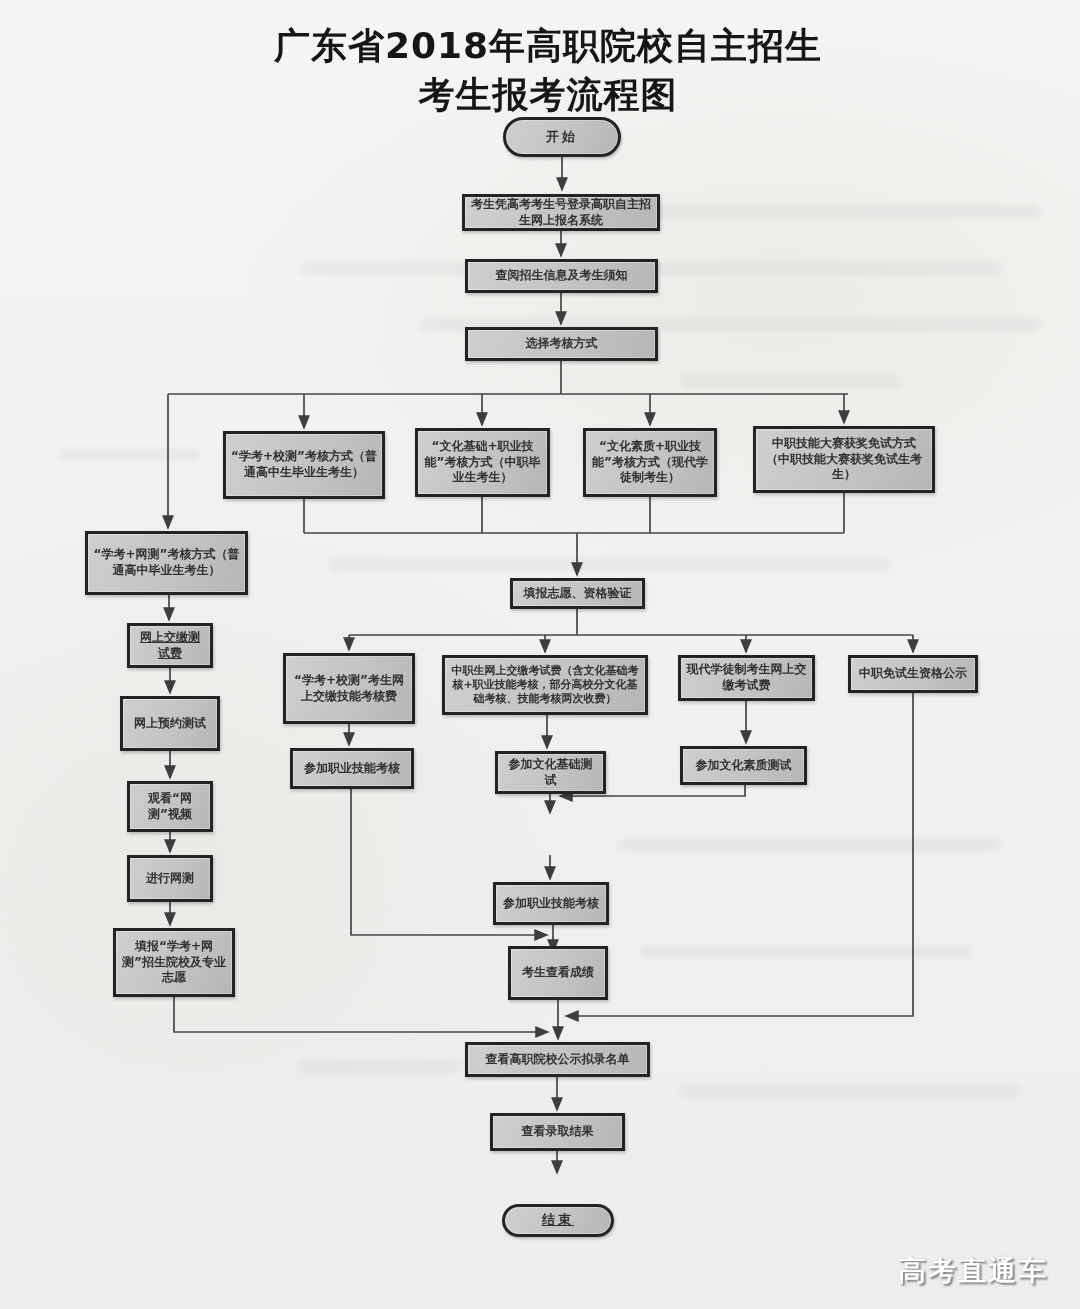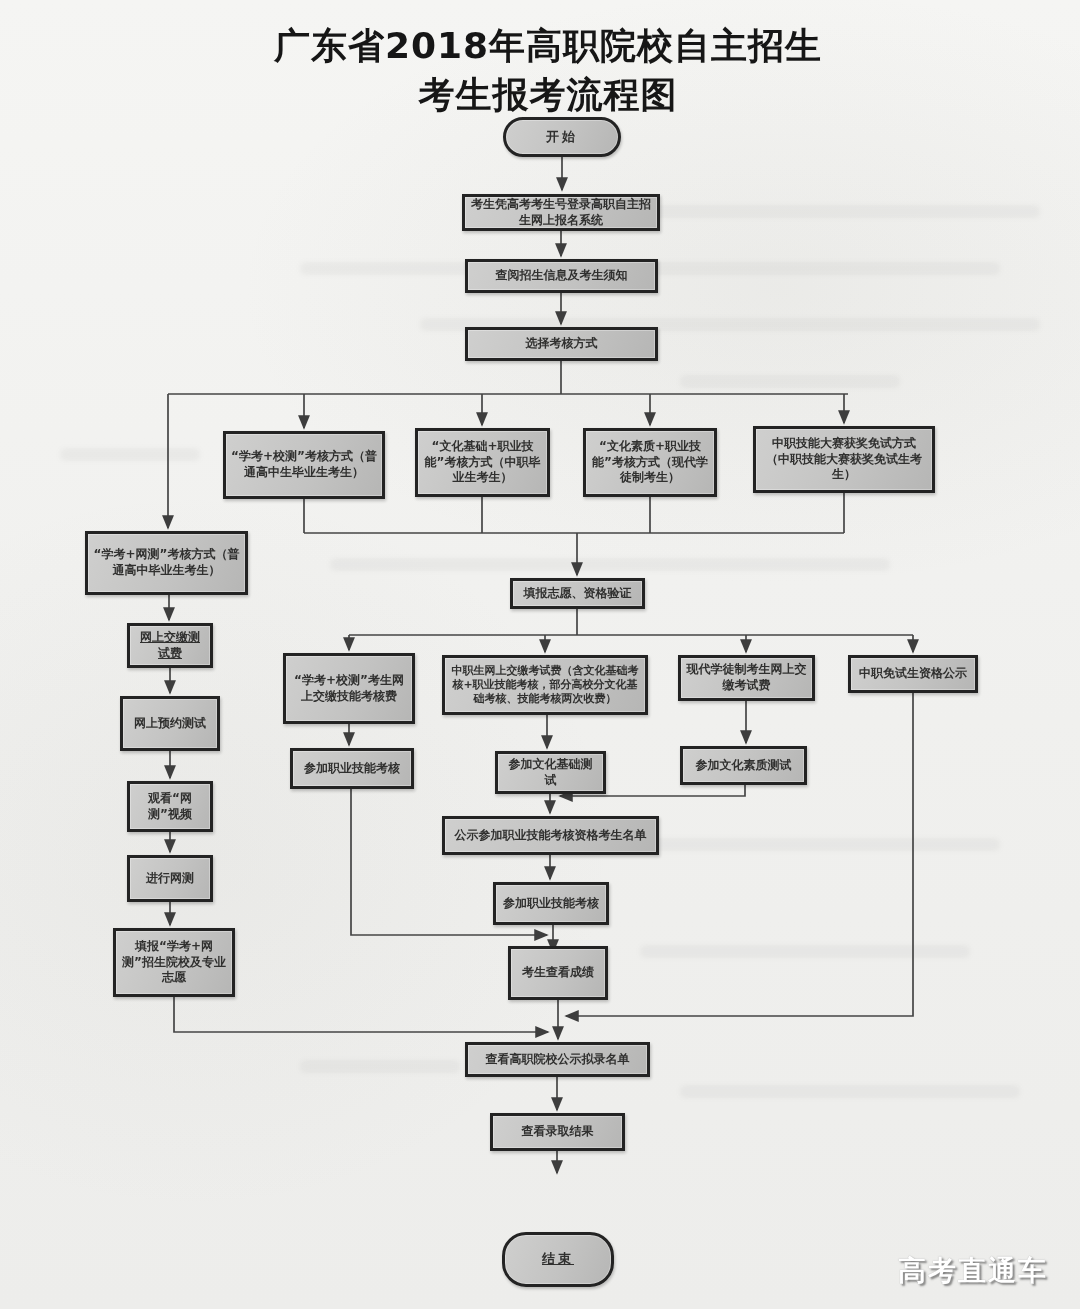--- a/index.html
+++ b/index.html
@@ -148,21 +148,20 @@
 
   <div class="node" style="left:283px;top:653px;width:132px;height:71px;">“学考+校测”考生网上交缴技能考核费</div>
   <div class="node tiny" style="left:442px;top:655px;width:206px;height:60px;">中职生网上交缴考试费（含文化基础考核+职业技能考核，部分高校分文化基础考核、技能考核两次收费）</div>
   <div class="node" style="left:678px;top:655px;width:137px;height:46px;">现代学徒制考生网上交缴考试费</div>
   <div class="node" style="left:848px;top:655px;width:130px;height:38px;">中职免试生资格公示</div>
 
   <div class="node" style="left:290px;top:748px;width:124px;height:41px;">参加职业技能考核</div>
   <div class="node" style="left:495px;top:751px;width:111px;height:43px;">参加文化基础测试</div>
   <div class="node" style="left:680px;top:746px;width:127px;height:39px;">参加文化素质测试</div>
 
-  <div class="node" style="left:442px;top:816px;width:217px;height:39px;">公示参加职业技能考核资格考生名单</div>
   <div class="node" style="left:493px;top:882px;width:116px;height:43px;">参加职业技能考核</div>
   <div class="node" style="left:508px;top:946px;width:100px;height:54px;">考生查看成绩</div>
   <div class="node" style="left:465px;top:1042px;width:185px;height:35px;">查看高职院校公示拟录名单</div>
   <div class="node" style="left:490px;top:1113px;width:135px;height:38px;">查看录取结果</div>
-  <div class="node stadium" style="left:502px;top:1232px;width:112px;height:55px;text-decoration:underline;">结束</div>
+  <div class="node stadium" style="left:502px;top:1204px;width:112px;height:33px;text-decoration:underline;">结束</div>
 
   <div class="watermark">高考直通车</div>
 </div>
 
 </body></html>

